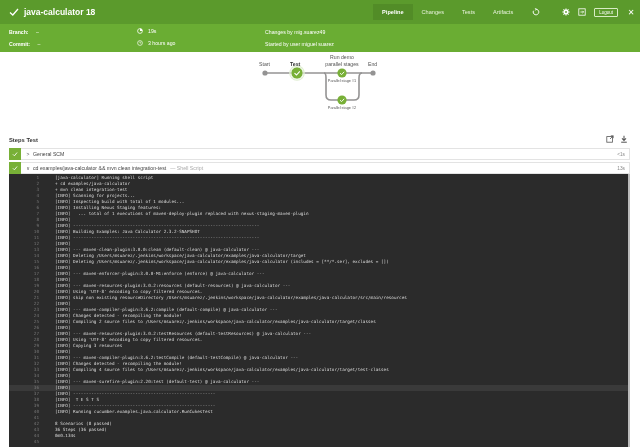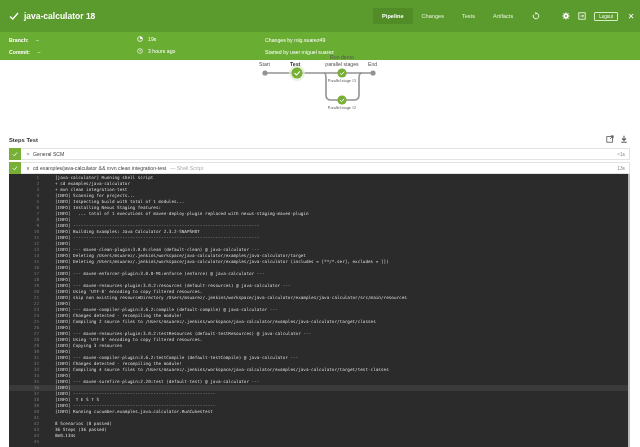--- a/index.html
+++ b/index.html
@@ -1,17 +1,17 @@
 <!DOCTYPE html>
 <html><head>
 <meta charset="utf-8">
 <style>
   * { box-sizing: border-box; margin: 0; padding: 0; }
   html, body { width: 640px; height: 447px; overflow: hidden; background: #ffffff; font-family: "Liberation Sans", sans-serif; color: #333; }
-  .topbar { height: 32px; background: #5b9a2c; display: flex; align-items: center; }
+  .topbar { height: 24px; background: #5b9a2c; display: flex; align-items: center; }
   .title { display: flex; align-items: center; padding-left: 9px; flex: 1; color: #fff; font-size: 8.5px; font-weight: bold; }
   .title .check { width: 10px; height: 10px; margin-right: 5px; }
   .nav { display: flex; align-items: stretch; height: 16px; }
   .nav .tab { color: #e8f3dc; font-size: 5.6px; padding: 0 9px; display: flex; align-items: center; }
   .nav .tab.active { background: #528c27; color: #fff; font-weight: bold; }
   .nav .ico { width: 16px; display: flex; align-items: center; justify-content: center; color: #fff; font-size: 7px; }
   .logout { border: 1px solid #d7ecc4; color: #fff; font-size: 4.5px; padding: 1px 4px; margin: 0 4px; height: 9px; align-self: center; display: flex; align-items: center; border-radius: 1px; }
   .close { width: 18px; display: flex; align-items: center; justify-content: center; color: #fff; font-size: 8px; }
   .graph { position: absolute; left: 240px; top: 48px; width: 160px; height: 70px; }
   .steps-title { position: absolute; left: 9px; top: 137px; font-size: 5.8px; font-weight: bold; color: #333; }

